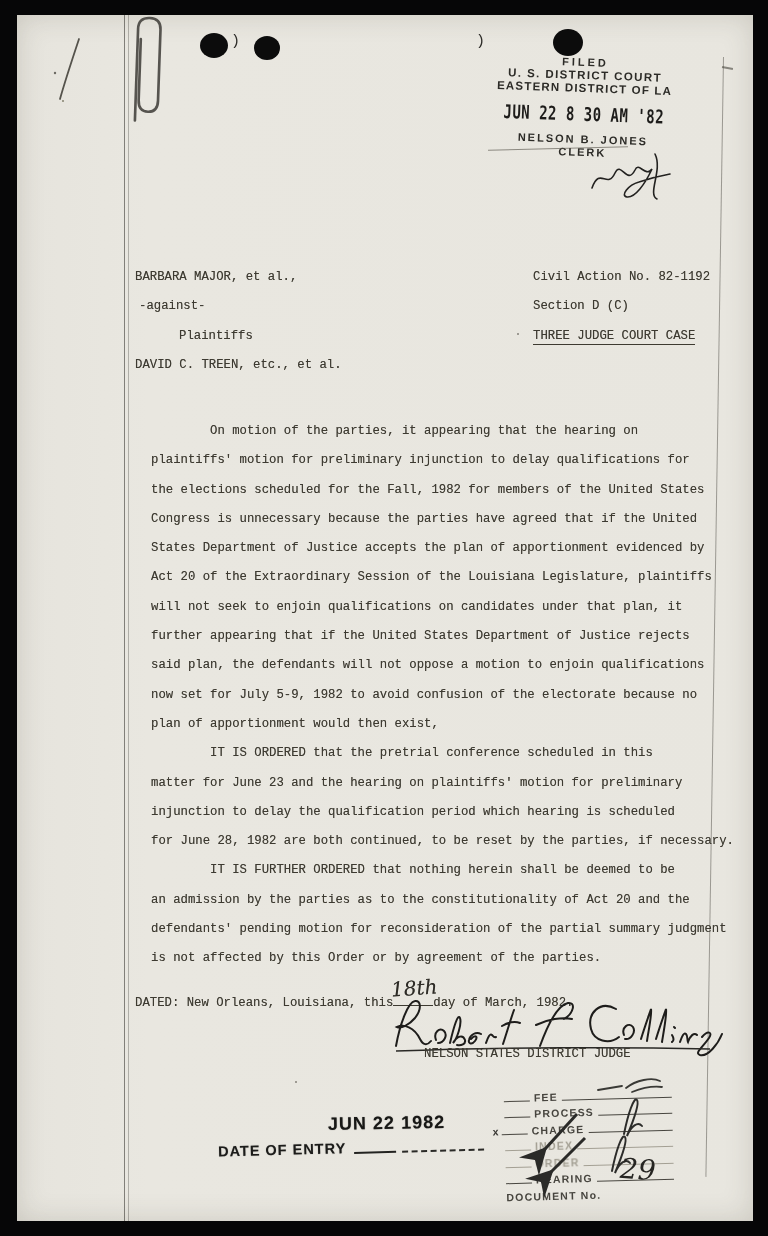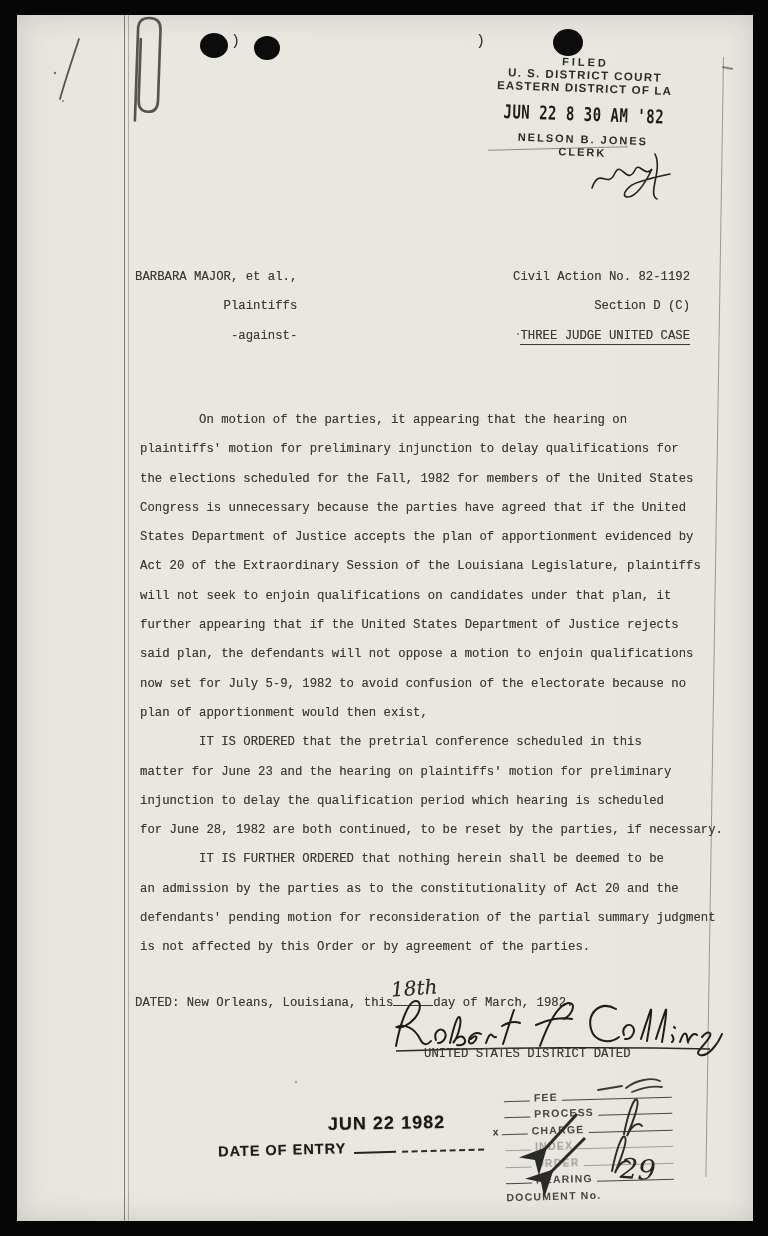--- a/index.html
+++ b/index.html
@@ -3,26 +3,26 @@
 <meta charset="utf-8">
 <style>
   html,body{margin:0;padding:0;background:#060607;}
   .canvas{position:relative;width:768px;height:1236px;background:#060607;overflow:hidden;
           font-family:"Liberation Mono",monospace;}
   .paper{position:absolute;left:17px;top:15px;width:736px;height:1206px;
          background:linear-gradient(90deg,#e6e4dd 0%,#e9e7e0 18%,#e8e6df 100%);
          box-shadow:inset 0 0 28px rgba(70,65,50,.18);}
   
   .tw{font-family:"Liberation Mono",monospace;color:#3d3a31;font-size:12.3px;
-      text-shadow:0 0 .5px rgba(61,58,49,.55);text-align:right;}
+      text-shadow:0 0 .5px rgba(61,58,49,.55);}
   .abs{position:absolute;}
   .center-block{left:73px;width:610px;text-align:center;line-height:29.3px;}
   .lh{line-height:29.3px;}
   .u{border-bottom:1px solid #3d3a31;padding-bottom:1px;}
-  pre.bodytext{margin:5px;white-space:pre;font-family:"Liberation Mono",monospace;
+  pre.bodytext{margin:16px;white-space:pre;font-family:"Liberation Mono",monospace;
       font-size:12.3px;line-height:29.3px;color:#3d3a31;text-shadow:0 0 .5px rgba(61,58,49,.55);}
   
   .crease{left:107px;top:0;width:3px;height:1206px;
           border-left:1px solid rgba(45,43,38,.55);border-right:1px solid rgba(45,43,38,.30);}
   .edge-right{left:706px;top:42px;width:1px;height:1120px;background:rgba(60,58,52,.45);
           transform:rotate(.9deg);transform-origin:top left;}
   .edge-tick{left:705px;top:52px;width:11px;height:0;border-top:2px solid rgba(70,68,60,.6);transform:rotate(10deg);}
   .punch{background:#0c0c0c;border-radius:50%;}
   .paren{font-family:"Liberation Mono",monospace;font-size:15px;color:#2f2e2a;}
   
@@ -96,27 +96,28 @@
     <div class="abs pencil-line"></div>
     <svg class="abs" style="left:570px;top:130px" width="90" height="60" viewBox="0 0 90 58">
       <path d="M5,42 C13,20 20,44 28,27 C34,14 40,40 48,24 C52,15 58,32 65,23 C58,38 48,52 40,51 C33,50 41,39 52,36 C61,33 72,30 83,28 M68,8 C76,24 60,48 70,53" stroke="#232220" stroke-width="1.6" fill="none" stroke-linecap="round"></path>
     </svg>
 
     <div class="abs tw center-block" style="top:193px">
     </div>
 
     <div class="abs tw lh" style="left:118px;top:248px">
       <div>BARBARA MAJOR, et al.,</div>
+      <div style="padding-left:4px">-against-</div>
       <div style="padding-left:44px">Plaintiffs</div>
-      <div style="padding-left:4px">-against-</div>
-    </div>
-    <div class="abs tw lh" style="left:496px;top:248px">
+      <div>DAVID C. TREEN, etc., et al.</div>
+    </div>
+    <div class="abs tw lh" style="left:516px;top:248px">
       <div>Civil Action No. 82-1192</div>
       <div>Section D (C)</div>
-      <div><span class="u">THREE JUDGE UNITED CASE</span></div>
+      <div><span class="u">THREE JUDGE COURT CASE</span></div>
     </div>
 
 
     <pre class="abs bodytext" style="left:118px;top:386px">        On motion of the parties, it appearing that the hearing on
 plaintiffs' motion for preliminary injunction to delay qualifications for
 the elections scheduled for the Fall, 1982 for members of the United States
 Congress is unnecessary because the parties have agreed that if the United
 States Department of Justice accepts the plan of apportionment evidenced by
 Act 20 of the Extraordinary Session of the Louisiana Legislature, plaintiffs
 will not seek to enjoin qualifications on candidates under that plan, it
@@ -147,21 +148,21 @@
                M152,50 C160,28 170,9 180,7 C188,6 186,17 176,23 M148,29 C160,23 174,21 184,23
                M228,13 C212,4 199,17 203,33 C206,45 221,49 231,41
                M236,39 C233,31 241,26 245,31 C248,36 243,44 237,43
                M253,43 C257,30 261,19 263,13 C264,19 260,37 259,45
                M268,43 C272,30 276,19 278,13 C279,19 275,39 274,46
                M284,39 C286,42 286,45 284,46 M286,31 L287,32
                M292,46 C294,40 296,36 298,38 C300,40 299,44 300,46 C302,40 306,36 309,39
                M314,41 C320,34 325,36 321,42 C315,51 306,57 312,59 C320,61 330,48 334,38" stroke="#1e1d1b" stroke-width="2" fill="none" stroke-linecap="round"></path>
       <path d="M8,55 C110,51 240,51 322,53" stroke="#2a2926" stroke-width="1.4" fill="none"></path>
     </svg>
-    <div class="abs tw judge-title">UNITED STATES DISTRICT DATED</div>
+    <div class="abs tw judge-title">NELSON STATES DISTRICT JUDGE</div>
 
     <div class="abs stamp entry-date-stamp">JUN 22 1982</div>
     <div class="abs stamp entry-label">
       <span>DATE OF ENTRY</span>
       <span class="entry-line-solid"></span>
       <span class="entry-line-dashed"></span>
     </div>
 
     <div class="abs docket">
       <div class="row">

